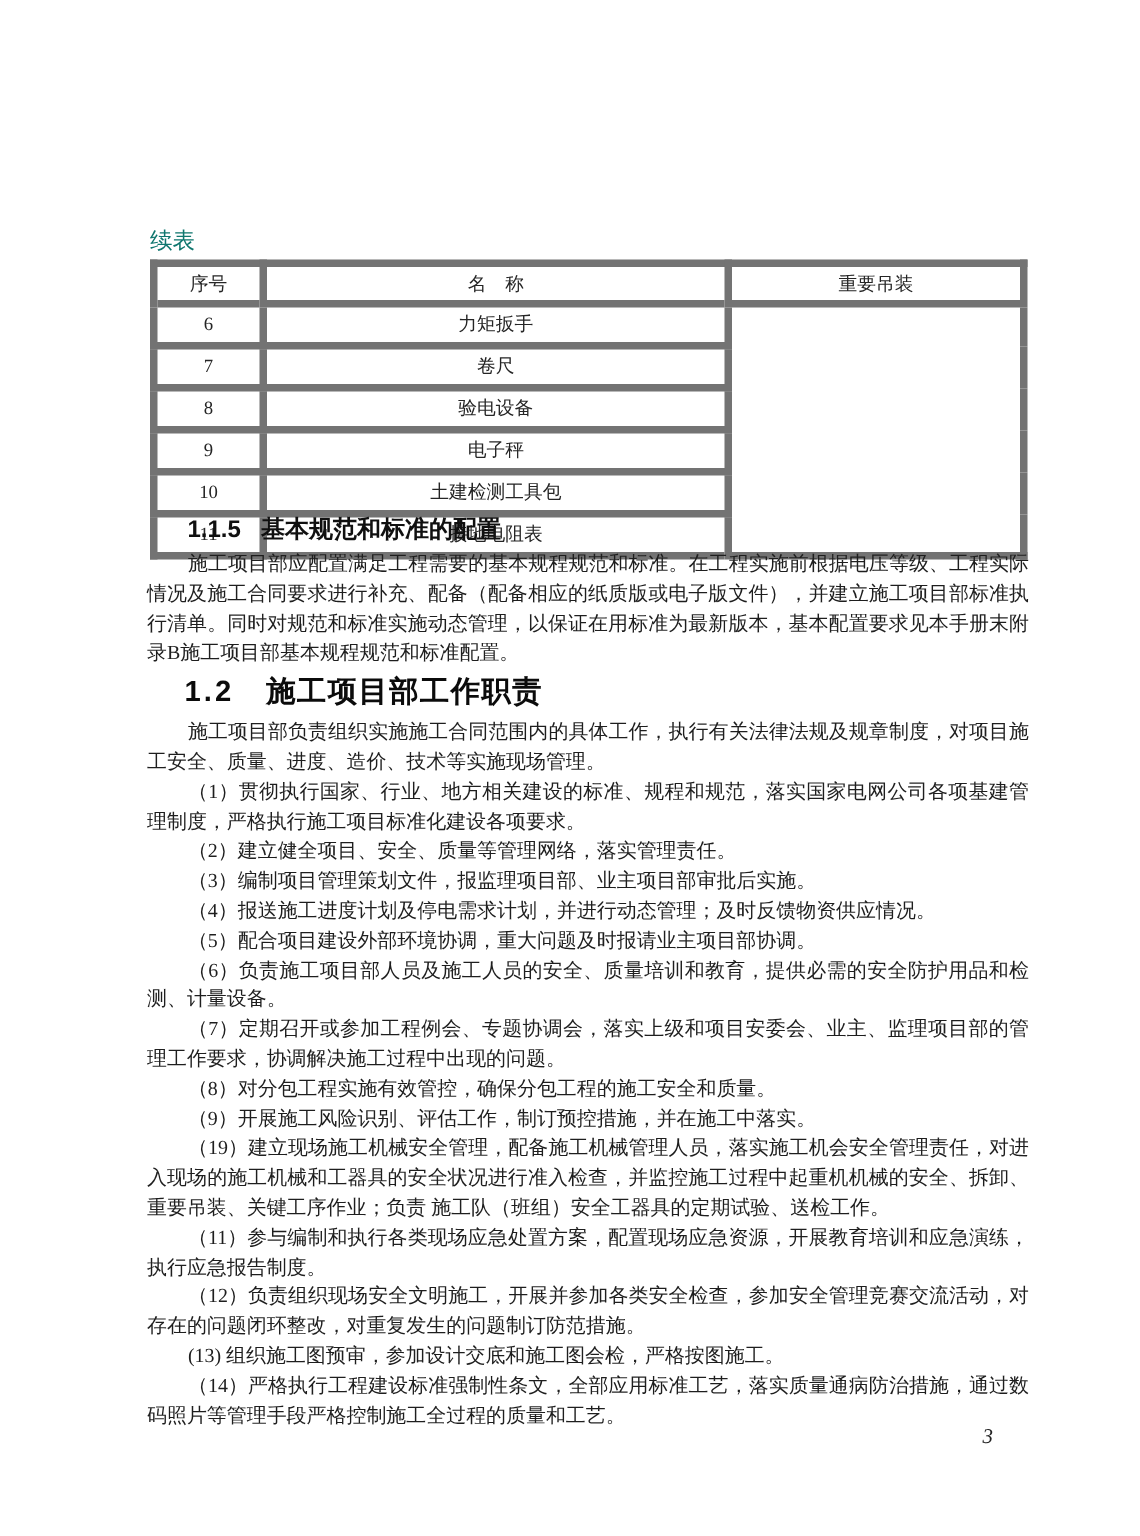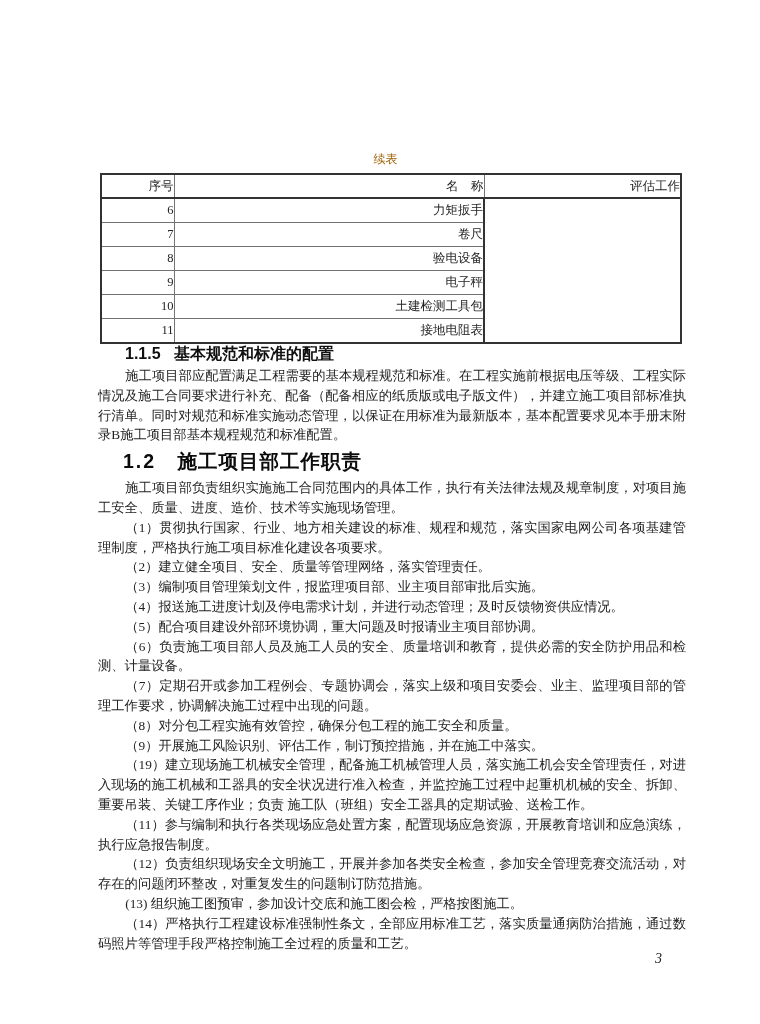--- a/index.html
+++ b/index.html
@@ -3,30 +3,30 @@
 <meta charset="utf-8">
 <style>
   html,body{margin:0;padding:0;background:#ffffff;}
   .page{
     position:relative;width:760px;height:1024px;background:#ffffff;
     overflow:hidden;color:#1e1e1e;
     font-family:"Liberation Serif","DejaVu Serif",serif;
   }
   .continued-label{
     position:absolute;top:151px;left:100px;width:571px;
-    text-align:center;font-size:12px;color:#a16207;
+    text-align:left;font-size:15px;color:#0f766e;
   }
   .equip-table{
     position:absolute;top:173px;left:100px;width:580px;
     border-collapse:collapse;table-layout:fixed;
     font-size:12.5px;color:#252525;
     border:2px solid #323232;
   }
   .equip-table th,.equip-table td{
-    border:1px solid #737373;text-align:right;vertical-align:middle;
+    border:5px solid #737373;text-align:center;vertical-align:middle;
     padding:0;font-weight:normal;
   }
   .equip-table thead th{height:22px;border-bottom:2px solid #323232;}
   .equip-table tbody td{height:23px;}
   .equip-table .cell-note{border-left:2px solid #323232;}
   .content{
     position:absolute;top:345px;left:98px;width:588px;
   }
   .h115{
     margin:0 0 4px 0;padding-left:27px;
@@ -60,21 +60,21 @@
   <table class="equip-table">
     <colgroup>
       <col style="width:73px">
       <col style="width:310px">
       <col style="width:197px">
     </colgroup>
     <thead>
       <tr>
         <th>序号</th>
         <th>名　称</th>
-        <th>评估工作</th>
+        <th>重要吊装</th>
       </tr>
     </thead>
     <tbody id="equip-tbody">
         <tr>
           <td>6</td>
           <td>力矩扳手</td>
           <td class="cell-note" rowspan="6"></td>
         </tr>
         <tr>
           <td>7</td>

